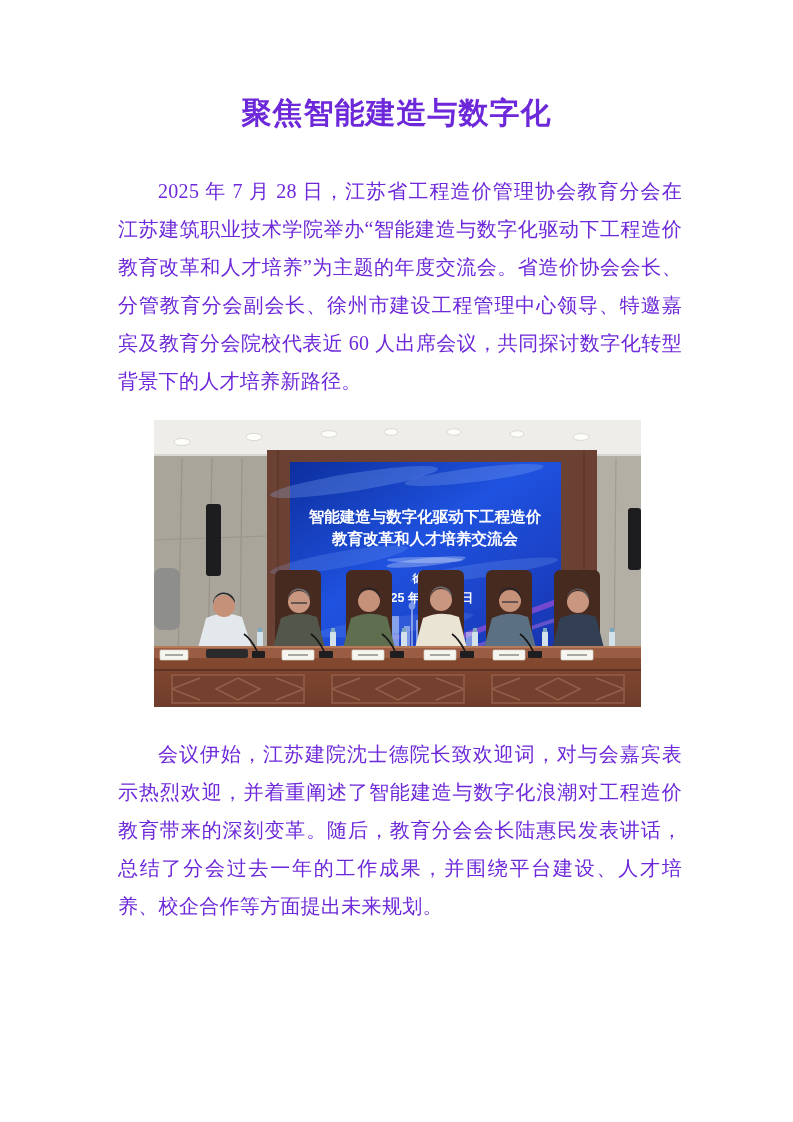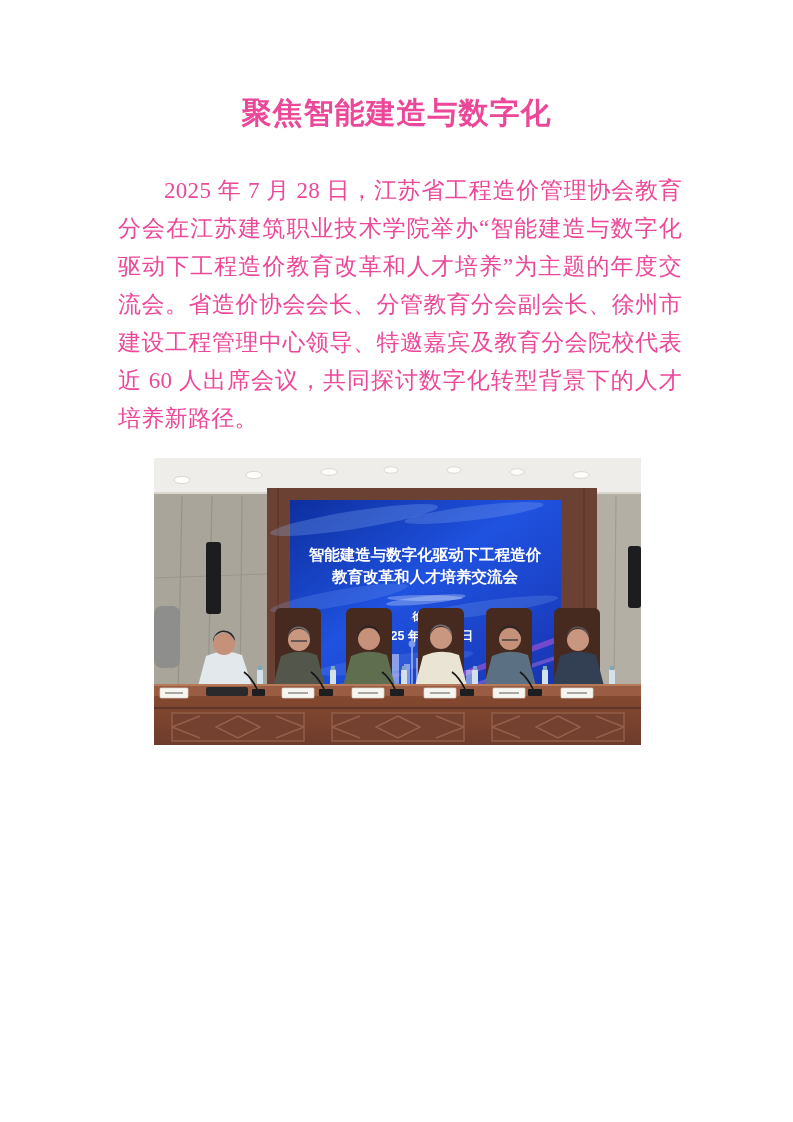--- a/index.html
+++ b/index.html
@@ -7,38 +7,38 @@
     padding: 0;
     background: #ffffff;
   }
   .page {
     position: relative;
     width: 793px;
     height: 1081px;
     background: #ffffff;
     overflow: hidden;
     font-family: "Liberation Serif", "DejaVu Serif", serif;
-    color: #ec4899;
+    color: #6d28d9;
   }
   .title {
     margin: 92px 0 0 0;
     text-align: center;
     font-size: 30px;
     line-height: 42px;
     font-weight: bold;
     letter-spacing: 1px;
   }
   .title .title-line { display: block; }
   .body-text {
     margin: 38px 111px 0 118px;
     width: 564px;
   }
   .body-text p {
     margin: 0;
-    font-size: 23px;
+    font-size: 20px;
     line-height: 38px;
     letter-spacing: 0.3px;
     text-indent: 2em;
     text-align: justify;
     text-justify: inter-ideograph;
   }
   figure.photo {
     margin: 16px 0 24px 32px;
     padding: 4px;
     width: 487px;
@@ -285,14 +285,15 @@
               <path d="M379,231 Q373,219 366,214" stroke="#161618" stroke-width="1.6" fill="none"></path>
             </g>
           <g>
               <rect x="98" y="231" width="13" height="7" rx="1" fill="#1e1e20"></rect>
               <path d="M103,231 Q97,219 90,214" stroke="#161618" stroke-width="1.6" fill="none"></path>
             </g>
         </g>
       </svg>
     </figure>
 
+    <p>会议伊始，江苏建院沈士德院长致欢迎词，对与会嘉宾表示热烈欢迎，并着重阐述了智能建造与数字化浪潮对工程造价教育带来的深刻变革。随后，教育分会会长陆惠民发表讲话，总结了分会过去一年的工作成果，并围绕平台建设、人才培养、校企合作等方面提出未来规划。</p>
   </div>
 </div>
 
 </body></html>

